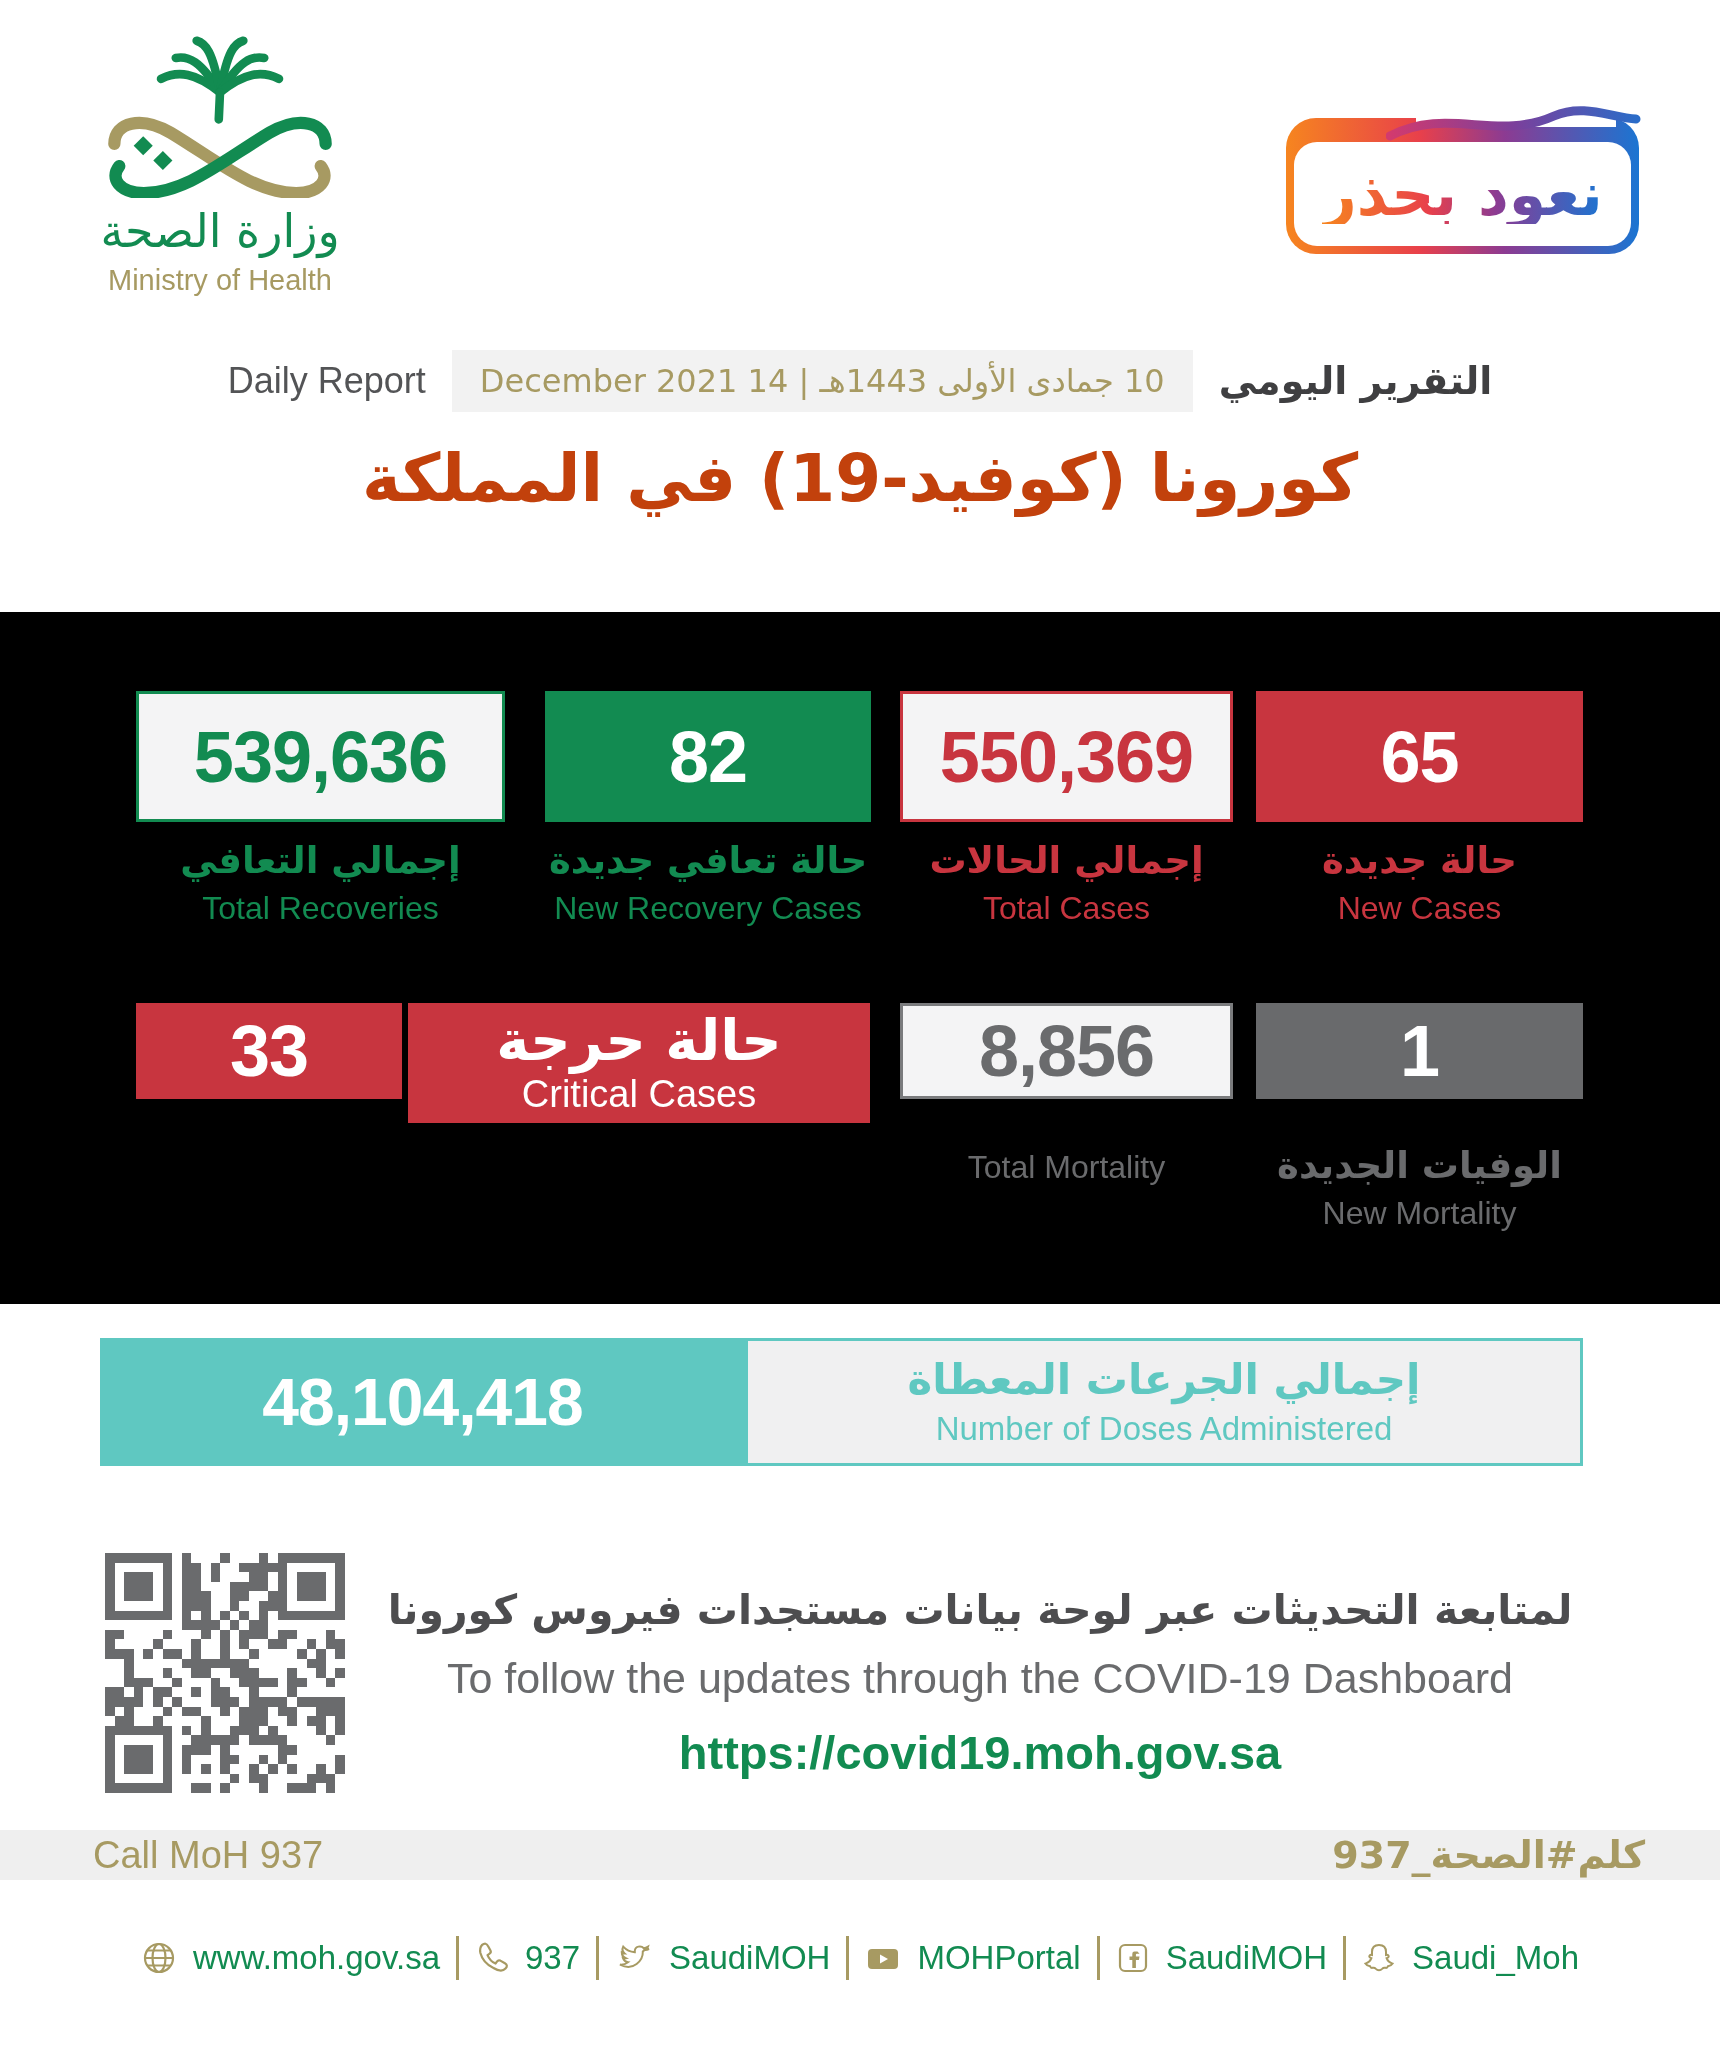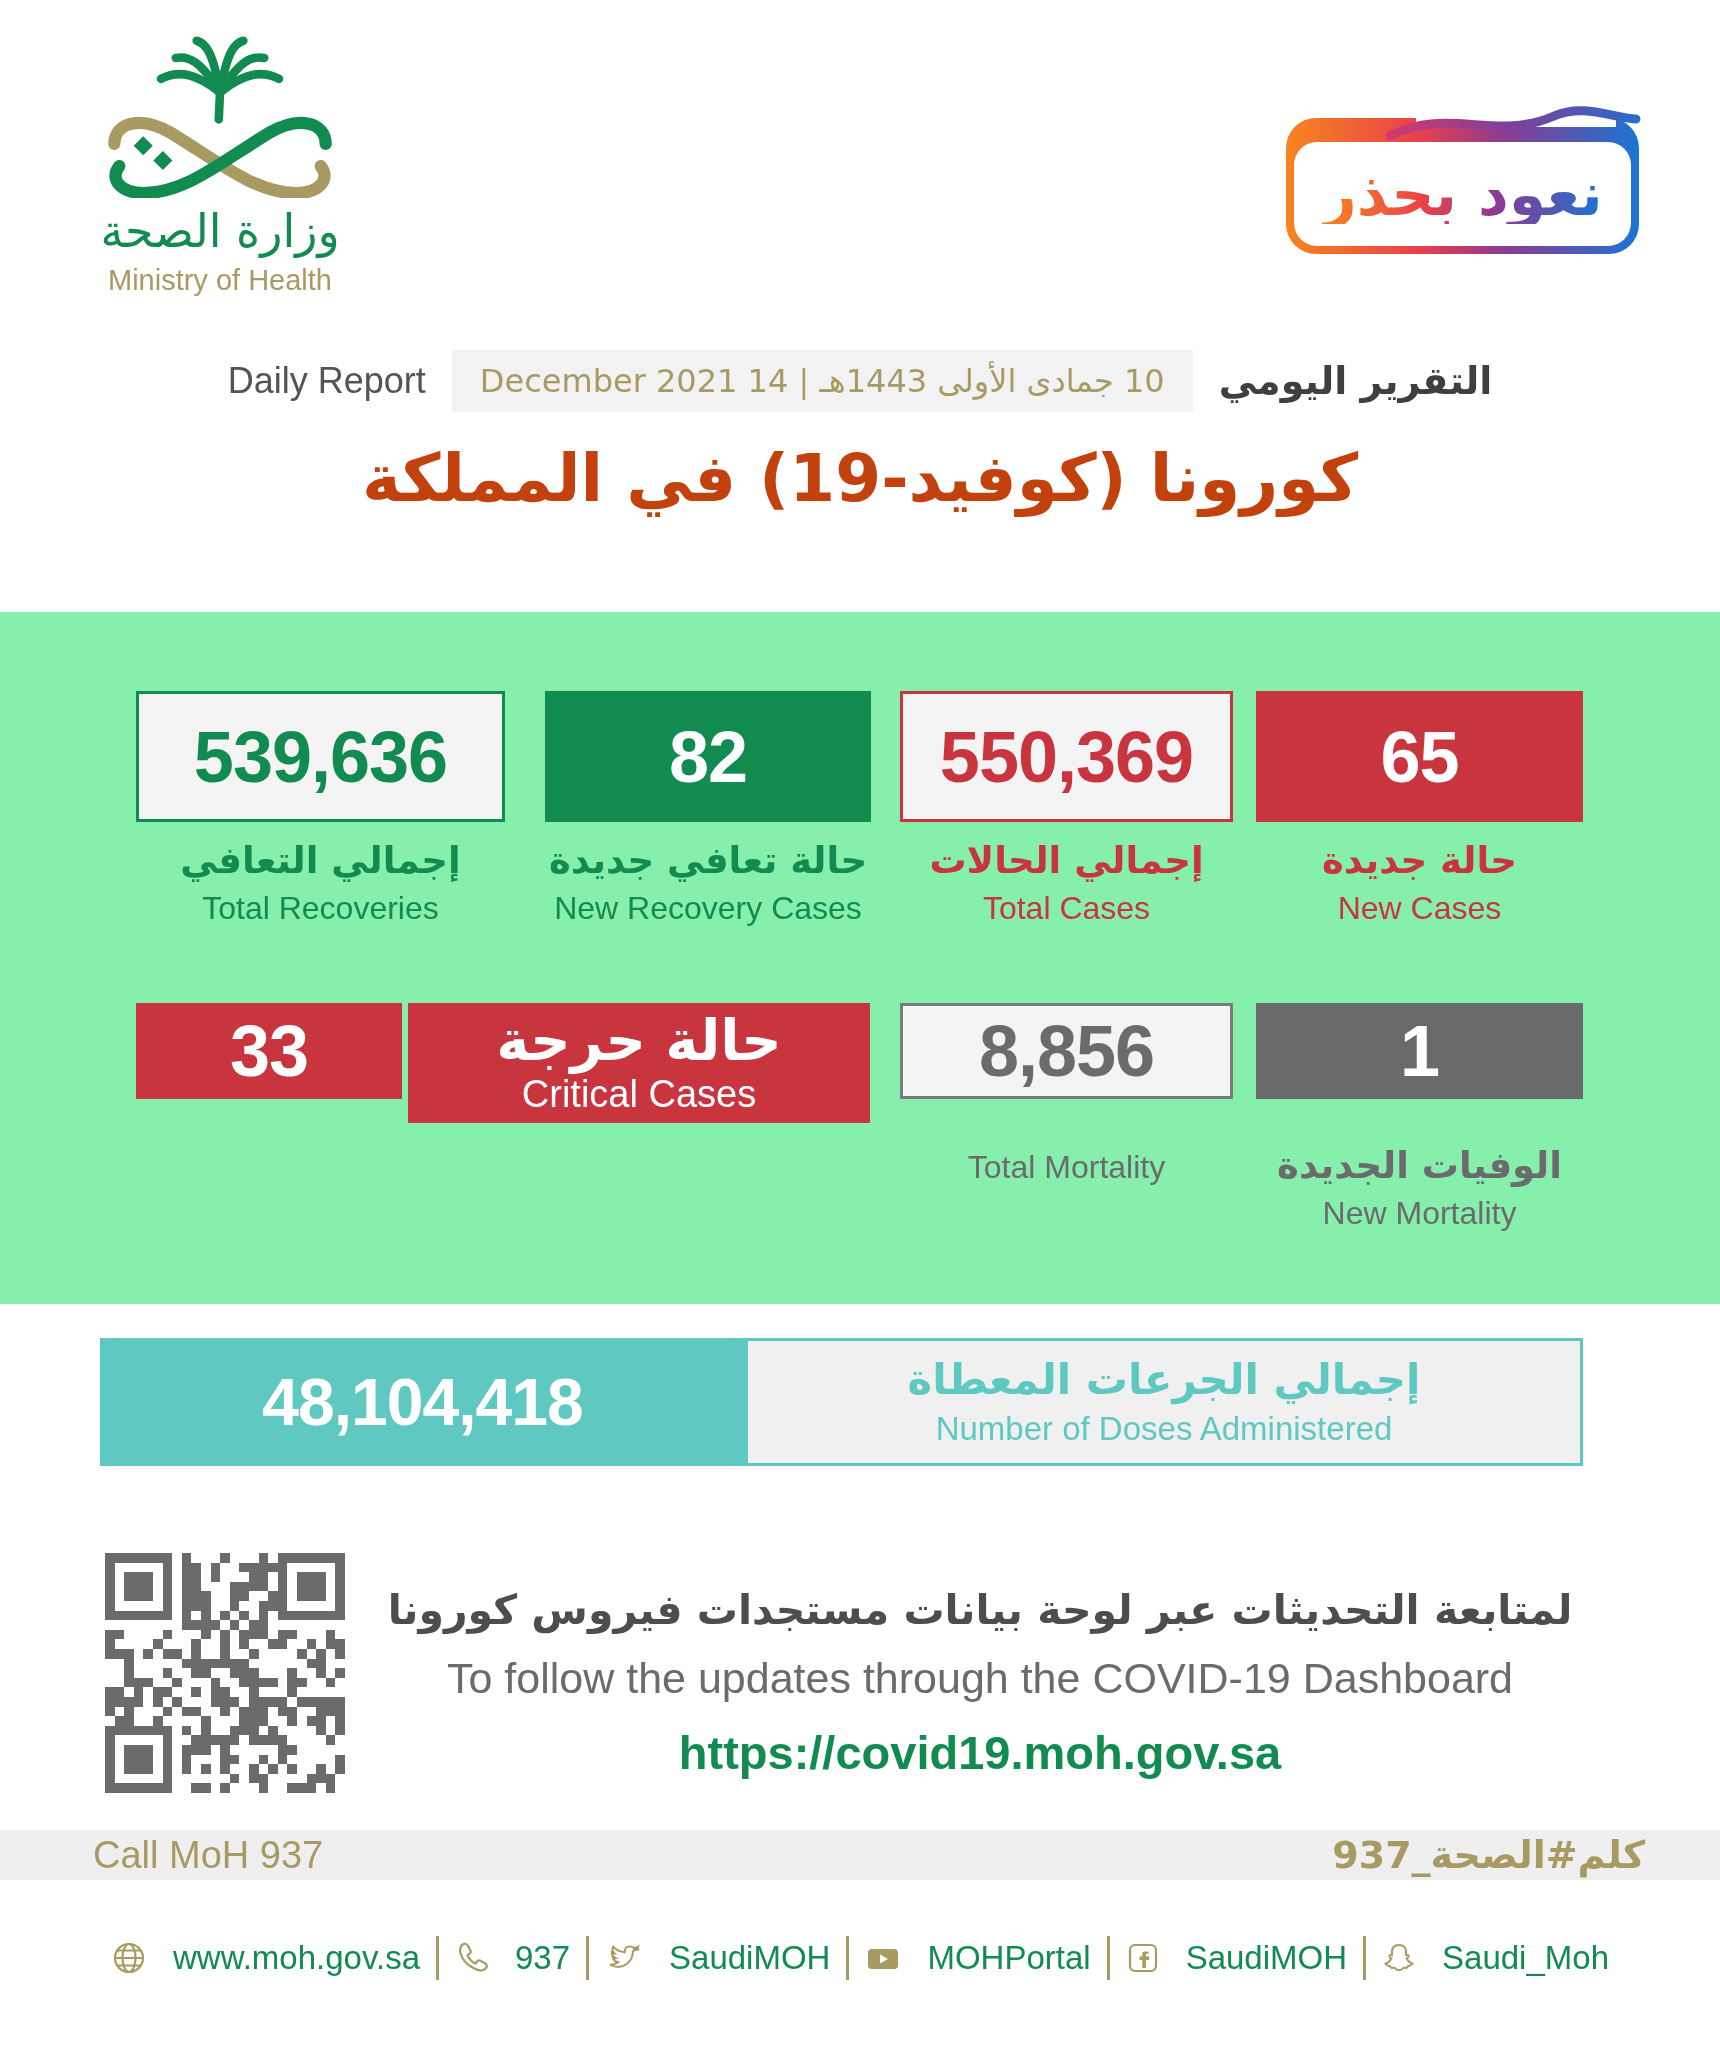--- a/index.html
+++ b/index.html
@@ -25,21 +25,21 @@
   .badge-wave{position:absolute;left:100px;top:0;}
   
   .report-header{position:absolute;left:0;top:350px;width:1720px;text-align:center;}
   .rh-row{display:inline-flex;align-items:center;gap:26px;}
   .rh-daily-en{font-size:36px;color:#535456;}
   .rh-date{background:#F2F2F2;color:#A79A62;font-size:32px;padding:12px 28px;}
   .rh-daily-ar{font-size:38px;font-weight:bold;color:#3F3F41;}
   .rh-title-ar{margin-top:26px;font-size:66px;font-weight:bold;color:#c2410c;line-height:1.25;}
   .rh-title-en{margin-top:10px;font-size:46px;color:#59595B;}
   
-  .stats{position:absolute;left:0;top:612px;width:1720px;height:692px;background:#86efac;}
+  .stats{position:absolute;left:0;top:612px;width:1720px;height:692px;background:#000000;}
   .vbox{position:absolute;height:131px;display:flex;align-items:center;justify-content:center;
     font-weight:bold;font-size:72px;letter-spacing:-1px;box-sizing:border-box;}
   .vbox.r2{height:96px;}
   .outline-green{border:3px solid #128B51;color:#128B51;background:#F4F4F5;}
   .fill-green{background:#128B51;color:#fff;}
   .outline-red{border:3px solid #C8353F;color:#C8353F;background:#F4F4F5;}
   .fill-red{background:#C8353F;color:#fff;}
   .outline-gray{border:3px solid #7A7B7D;color:#6A6B6D;background:#F4F4F5;}
   .fill-gray{background:#696A6C;color:#fff;}
   .stat-label{position:absolute;text-align:center;line-height:1.25;}
@@ -66,21 +66,21 @@
   .dash-url{font-size:47px;font-weight:bold;color:#128B51;margin-top:22px;text-decoration:none;display:inline-block;}
   
   .band{position:absolute;left:0;top:1830px;width:1720px;height:50px;background:#EFEFEF;
     display:flex;align-items:center;justify-content:space-between;box-sizing:border-box;
     padding-left:93px;padding-right:75px;color:#A79A62;gap:23px;}
   .band-en{font-size:38px;}
   .band-ar{font-size:38px;font-weight:bold;}
   
   .footer{position:absolute;left:0;top:1936px;width:1720px;display:flex;align-items:center;
     justify-content:center;gap:16px;}
-  .f-item{display:flex;align-items:center;gap:26px;color:#128B51;font-size:33px;}
+  .f-item{display:flex;align-items:center;gap:16px;color:#128B51;font-size:33px;}
   .f-sep{width:3px;height:44px;background:#A79A62;}
   .f-ic{display:block;}
 </style>
 </head>
 <body>
 
 <div class="logo-block">
   <svg width="300" height="172" viewBox="0 0 240 140">
     <g fill="none" stroke-linecap="round">
 

